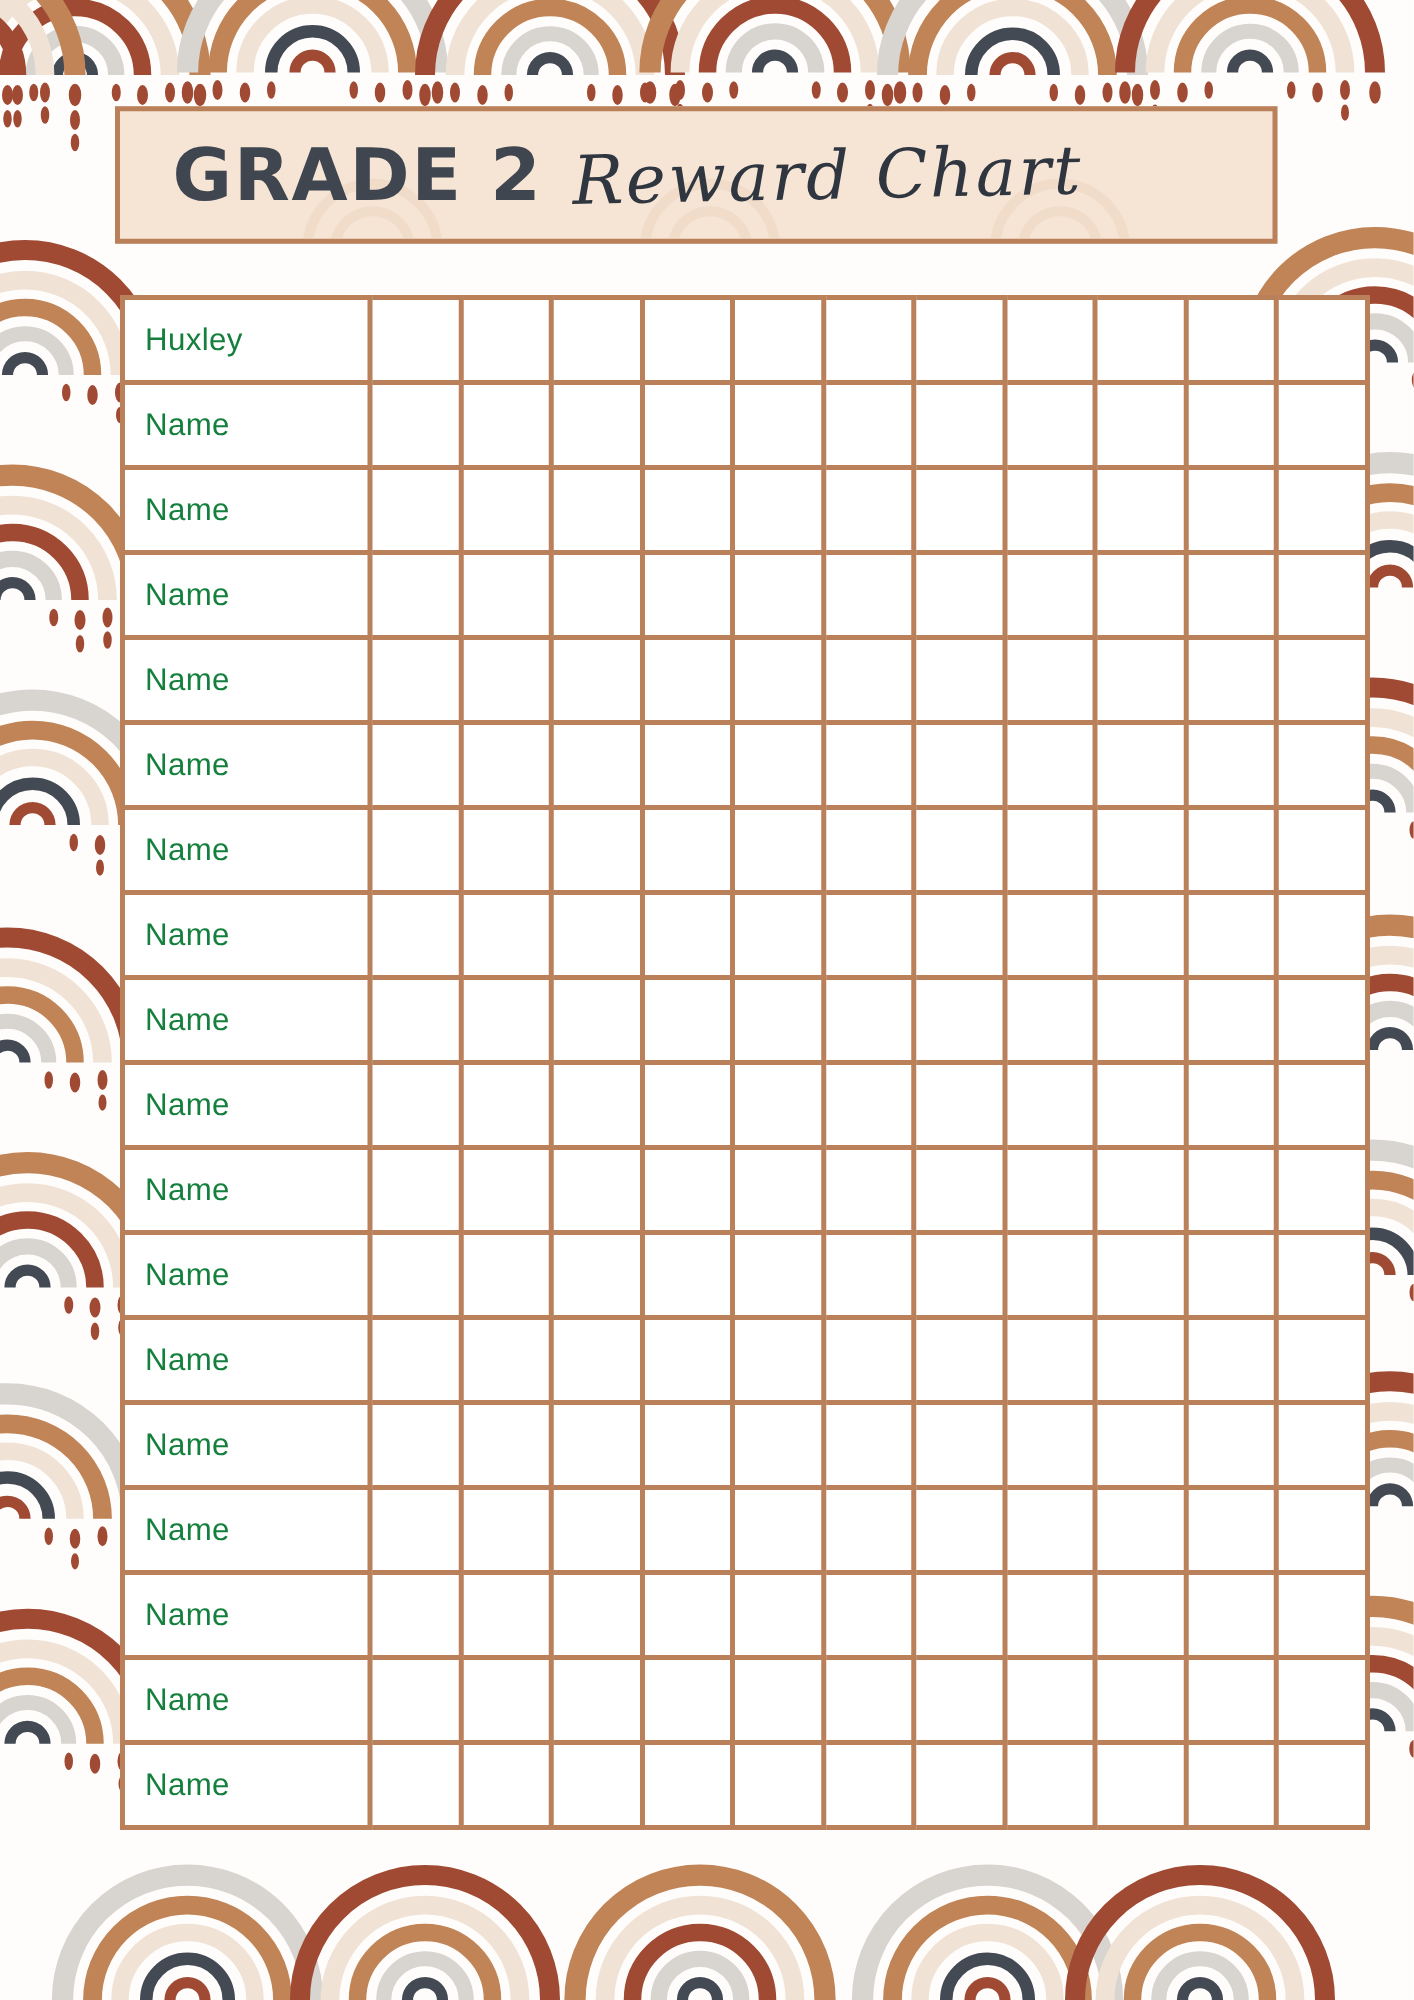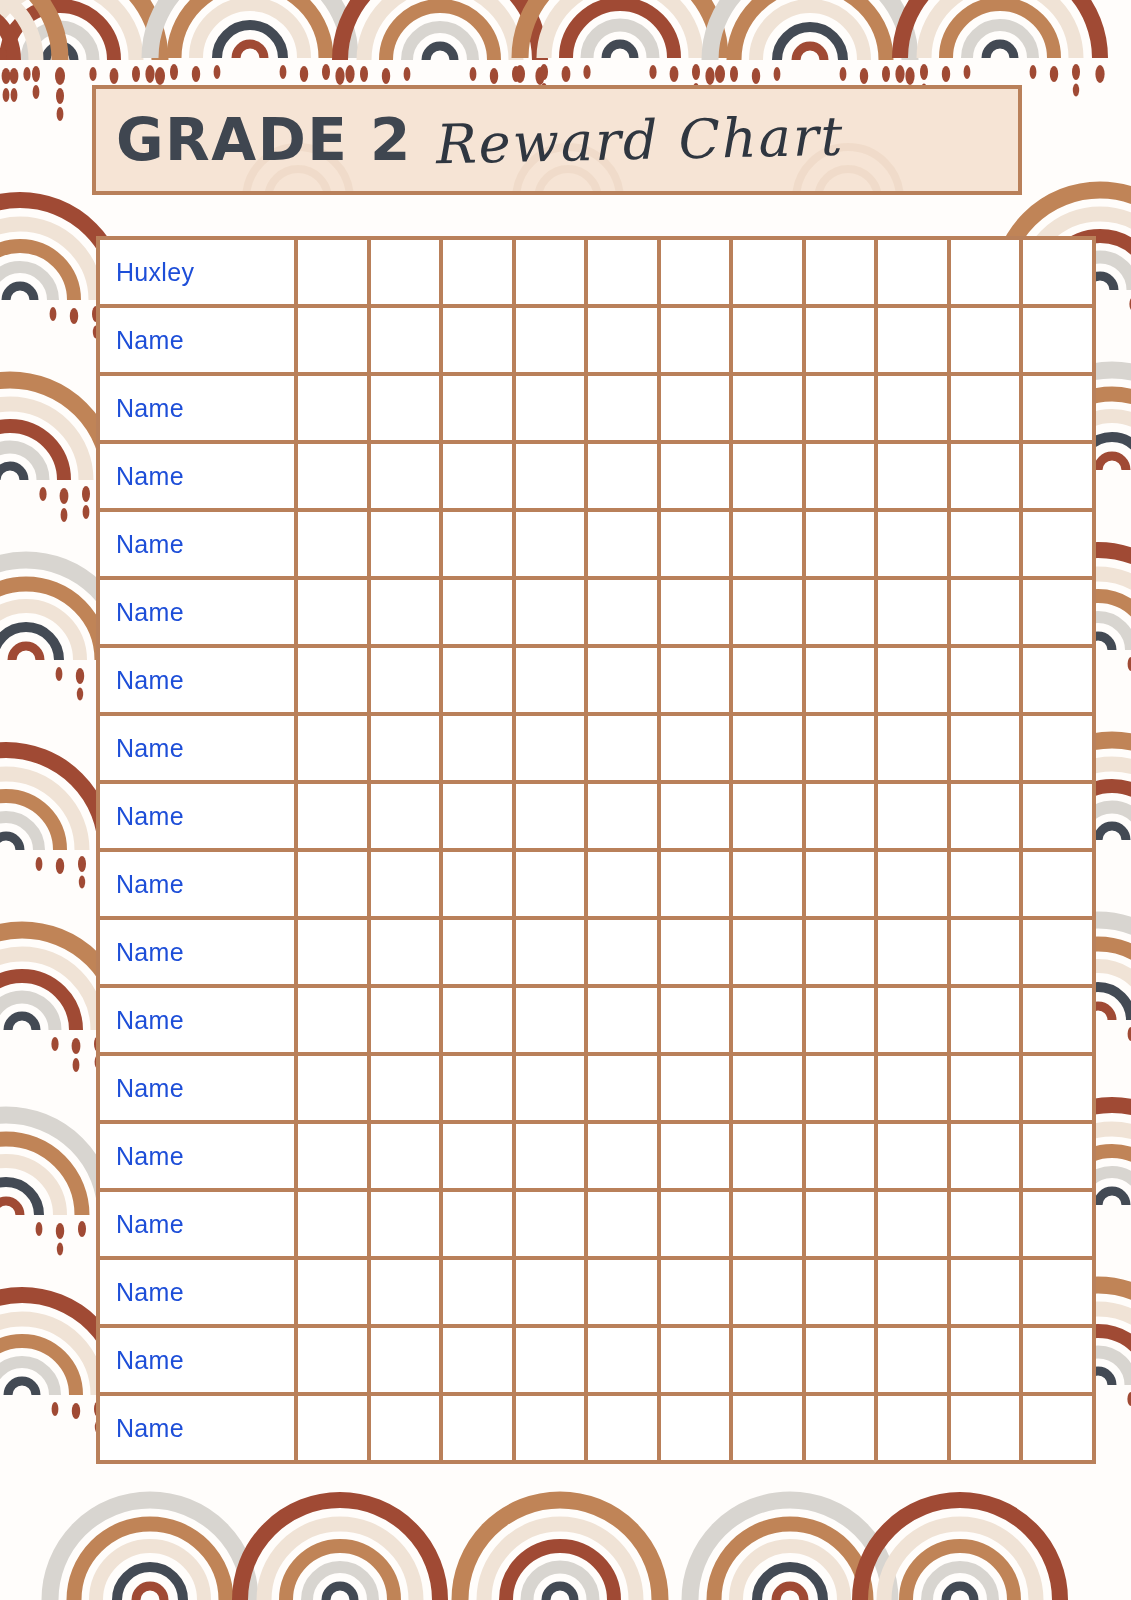--- a/index.html
+++ b/index.html
@@ -49,21 +49,21 @@
     align-items: center;
     z-index: 3;
     overflow: hidden;
   }
   .title-banner .banner-inner {
     position: relative;
     width: 100%;
     height: 100%;
     display: flex;
     align-items: center;
-    padding-left: 20px;
+    padding-left: 42px;
     box-sizing: border-box;
     border-radius: 17px;
   }
   .banner-ghost {
     position: absolute;
     inset: 0;
     opacity: .35;
     z-index: 0;
   }
   .grade-text {
@@ -109,21 +109,21 @@
     border: 4px solid #b9805a;
     height: 64px;
     background: #ffffff;
     padding: 0;
   }
   table.chart td.name-cell {
     width: 178px;
     padding-left: 16px;
     font-family: "Liberation Sans", sans-serif;
     font-size: 25px;
-    color: #1d4ed8;
+    color: #15803d;
     vertical-align: middle;
     letter-spacing: .3px;
   }
   table.chart td.box {
     width: 68.5px;
   }
 </style>
 </head>
 <body>
 

